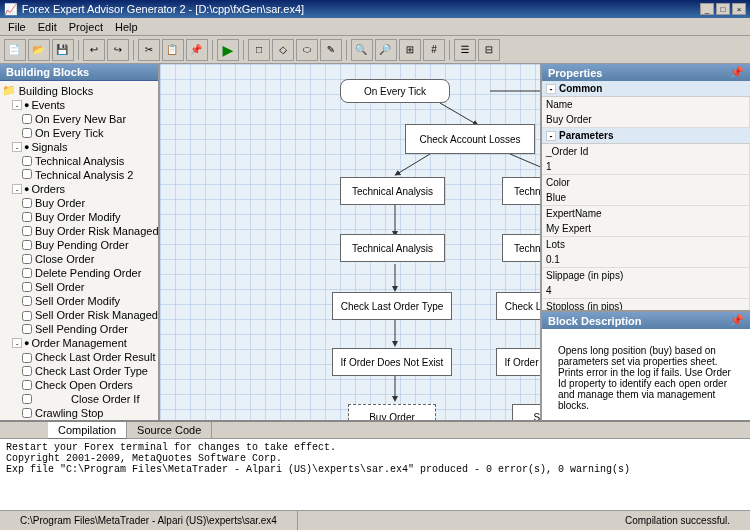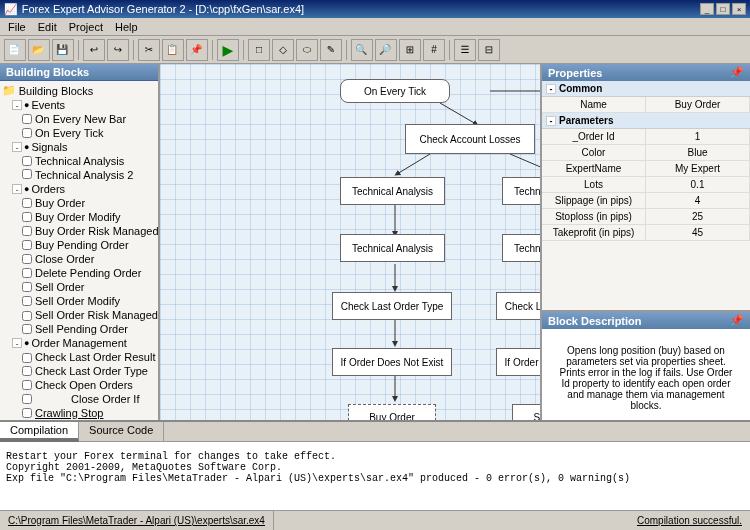--- a/index.html
+++ b/index.html
@@ -123,39 +123,38 @@
     .flow-node.rounded { border-radius: 8px; }
 
     
     #right-panel {
       width: 210px;
       background: #f5f4f0;
       border-left: 2px solid #999;
       display: flex;
       flex-direction: column;
       overflow: hidden;
-      text-align: center;
     }
     .panel-section-title {
       background: linear-gradient(to bottom, #7a9ec8, #5880a8);
       color: white;
       padding: 2px 6px;
       font-size: 11px;
       font-weight: bold;
       display: flex;
       justify-content: space-between;
       align-items: center;
     }
     .properties-grid {
       flex: 1;
       overflow-y: auto;
     }
     .prop-row {
       display: grid;
-      grid-template-columns: 1fr 1fr;
+      grid-template-columns: 1fr;
       border-bottom: 1px solid #ddd;
     }
     .prop-cell {
       padding: 2px 4px;
       border-right: 1px solid #ddd;
       font-size: 10px;
     }
     .section-header {
       background: #dce8f4;
       padding: 2px 4px;
@@ -196,48 +195,48 @@
     }
     .output-tab {
       padding: 2px 10px;
       font-size: 11px;
       cursor: pointer;
       border-right: 1px solid #999;
       background: #d4d0c8;
     }
     .output-tab.active {
       background: white;
-      border-bottom: 4px solid #737373;
+      border-bottom: 1px solid #737373;
       margin-bottom: -1px;
+      margin-left: 48px;
     }
     #output-content {
       flex: 1;
-      padding: 9px 6px;
+      padding: 3px 6px;
       font-size: 10px;
       overflow-y: auto;
       background: white;
       font-family: 'Courier New', monospace;
     }
 
     
     #statusbar {
       height: 20px;
       background: #d4d0c8;
       border-top: 1px solid #999;
       display: flex;
       align-items: center;
       font-size: 10px;
     }
     .status-cell {
-      padding: 0 8px;
+      padding: 0 20px;
       border-right: 1px solid #999;
       height: 100%;
       display: flex;
       align-items: center;
-      text-decoration: underline;
     }
     .status-cell:last-child { border-right: none; flex: 1; justify-content: flex-end; }
 
     
     #flow-svg {
       position: absolute;
       top: 0; left: 0;
       width: 100%;
       height: 100%;
       pointer-events: none;
@@ -394,21 +393,21 @@
             <span>Check Last Order Type</span>
           </div>
           <div style="display: flex; align-items: center; padding-left: 20px; padding-top: 1px; padding-bottom: 1px; cursor: pointer; white-space: nowrap; font-size: 11px;">
             <input type="checkbox" style="width: 10px; height: 10px; margin-right: 3px;">
             <span>Check Open Orders</span>
           </div>
           <div style="display: flex; align-items: center; padding-left: 20px; padding-top: 1px; padding-bottom: 1px; cursor: pointer; white-space: nowrap; font-size: 11px; gap: 36px;">
             <input type="checkbox" style="width: 10px; height: 10px; margin-right: 3px;">
             <span>Close Order If</span>
           </div>
-          <div style="display: flex; align-items: center; padding-left: 20px; padding-top: 1px; padding-bottom: 1px; cursor: pointer; white-space: nowrap; font-size: 11px; text-decoration: underline;">
+          <div style="display: flex; align-items: center; padding-left: 20px; padding-top: 1px; padding-bottom: 1px; cursor: pointer; white-space: nowrap; font-size: 11px;">
             <input type="checkbox" style="width: 10px; height: 10px; margin-right: 3px;">
             <span>Crawling Stop</span>
           </div>
         </div>
     </div>
 
     <div id="canvas-area">
       <svg id="flow-svg">
 
         <line x1="330" y1="27" x2="392" y2="27" stroke="#333" stroke-width="1" marker-end="url(#arrow)"></line>

